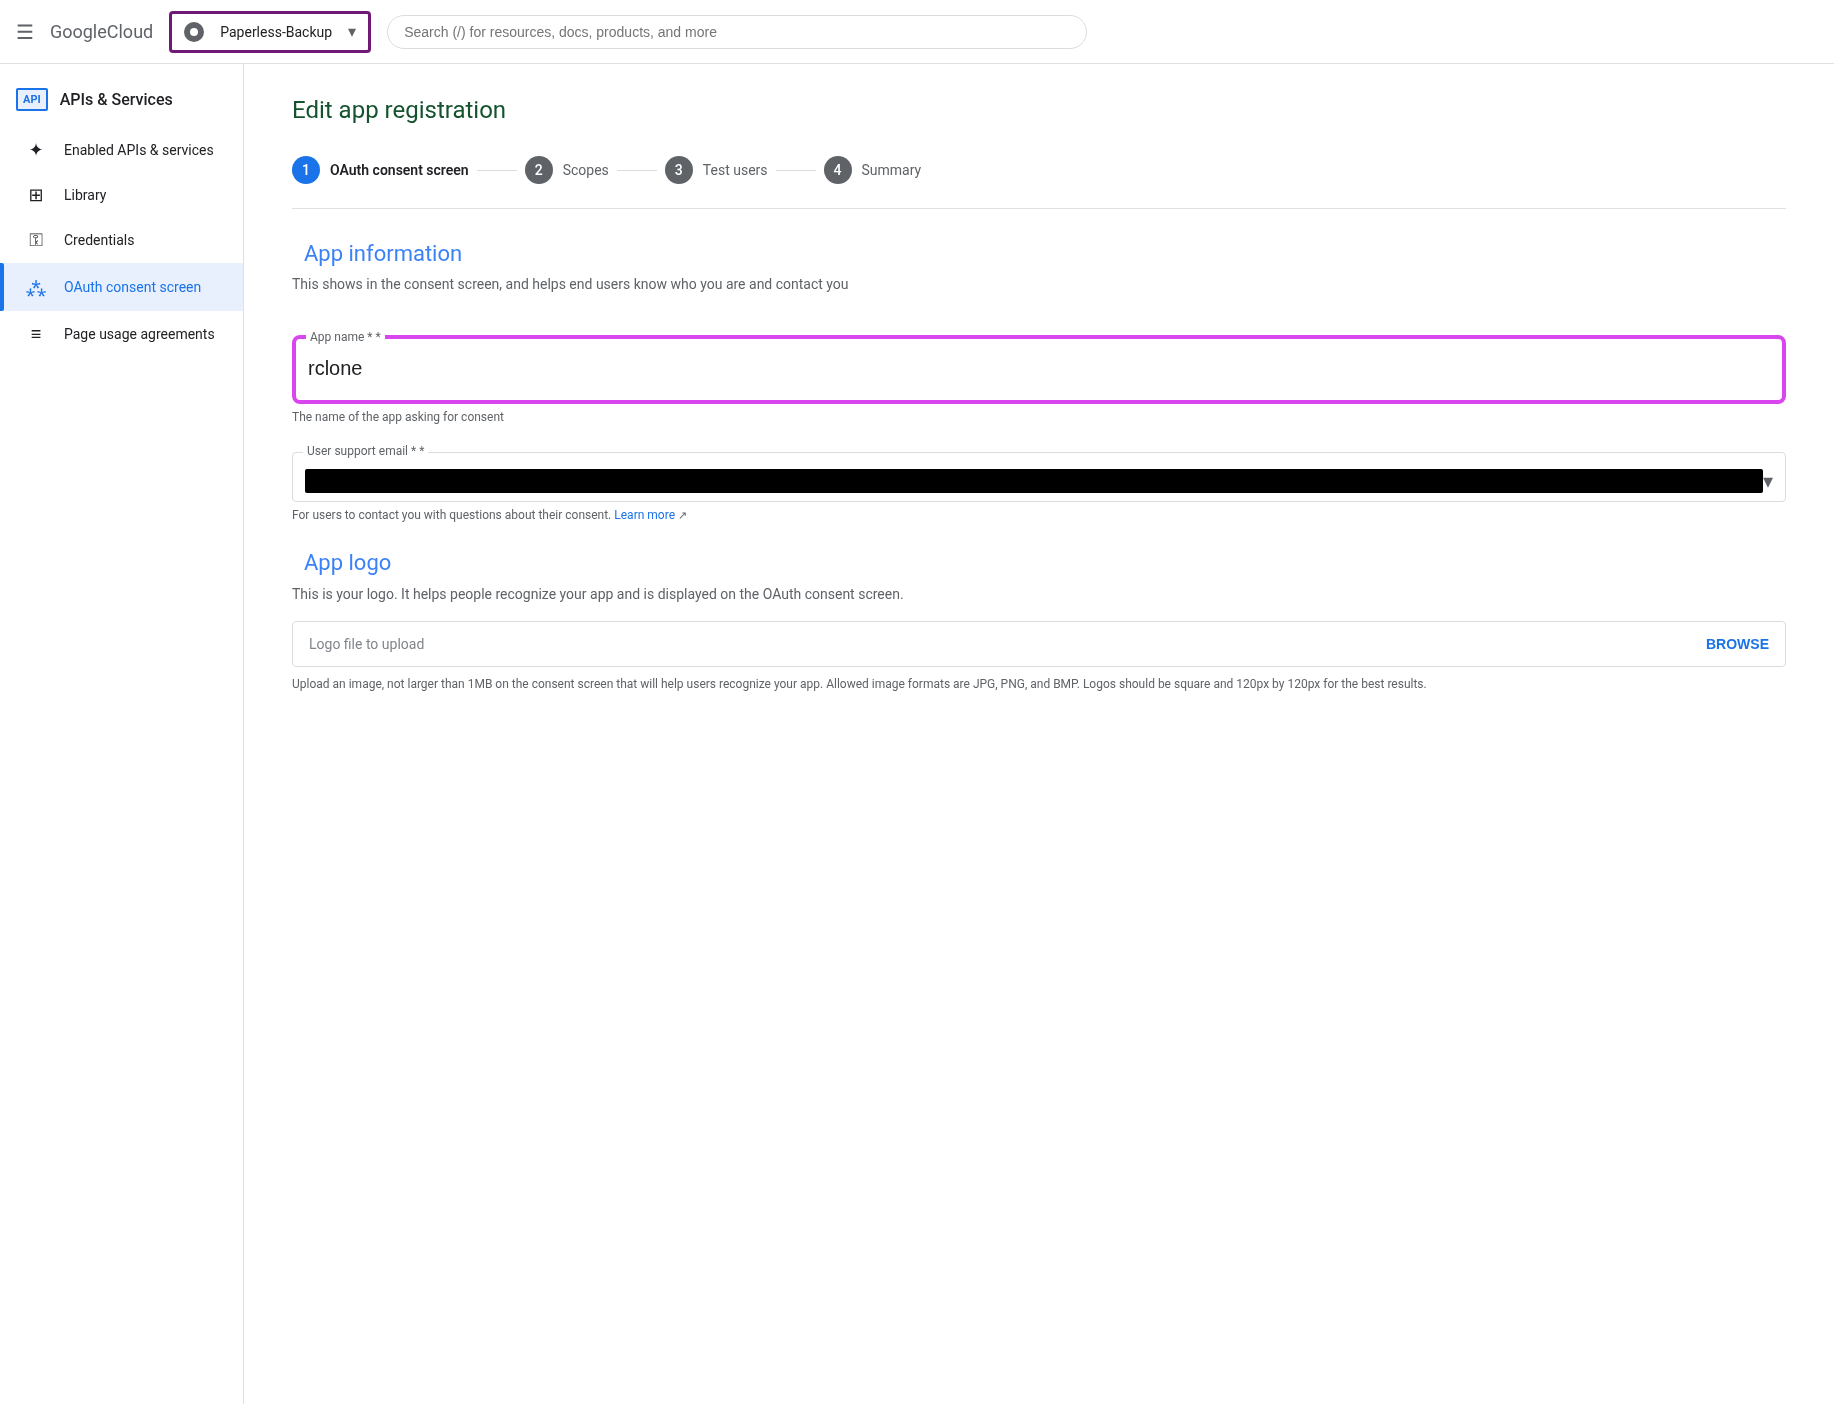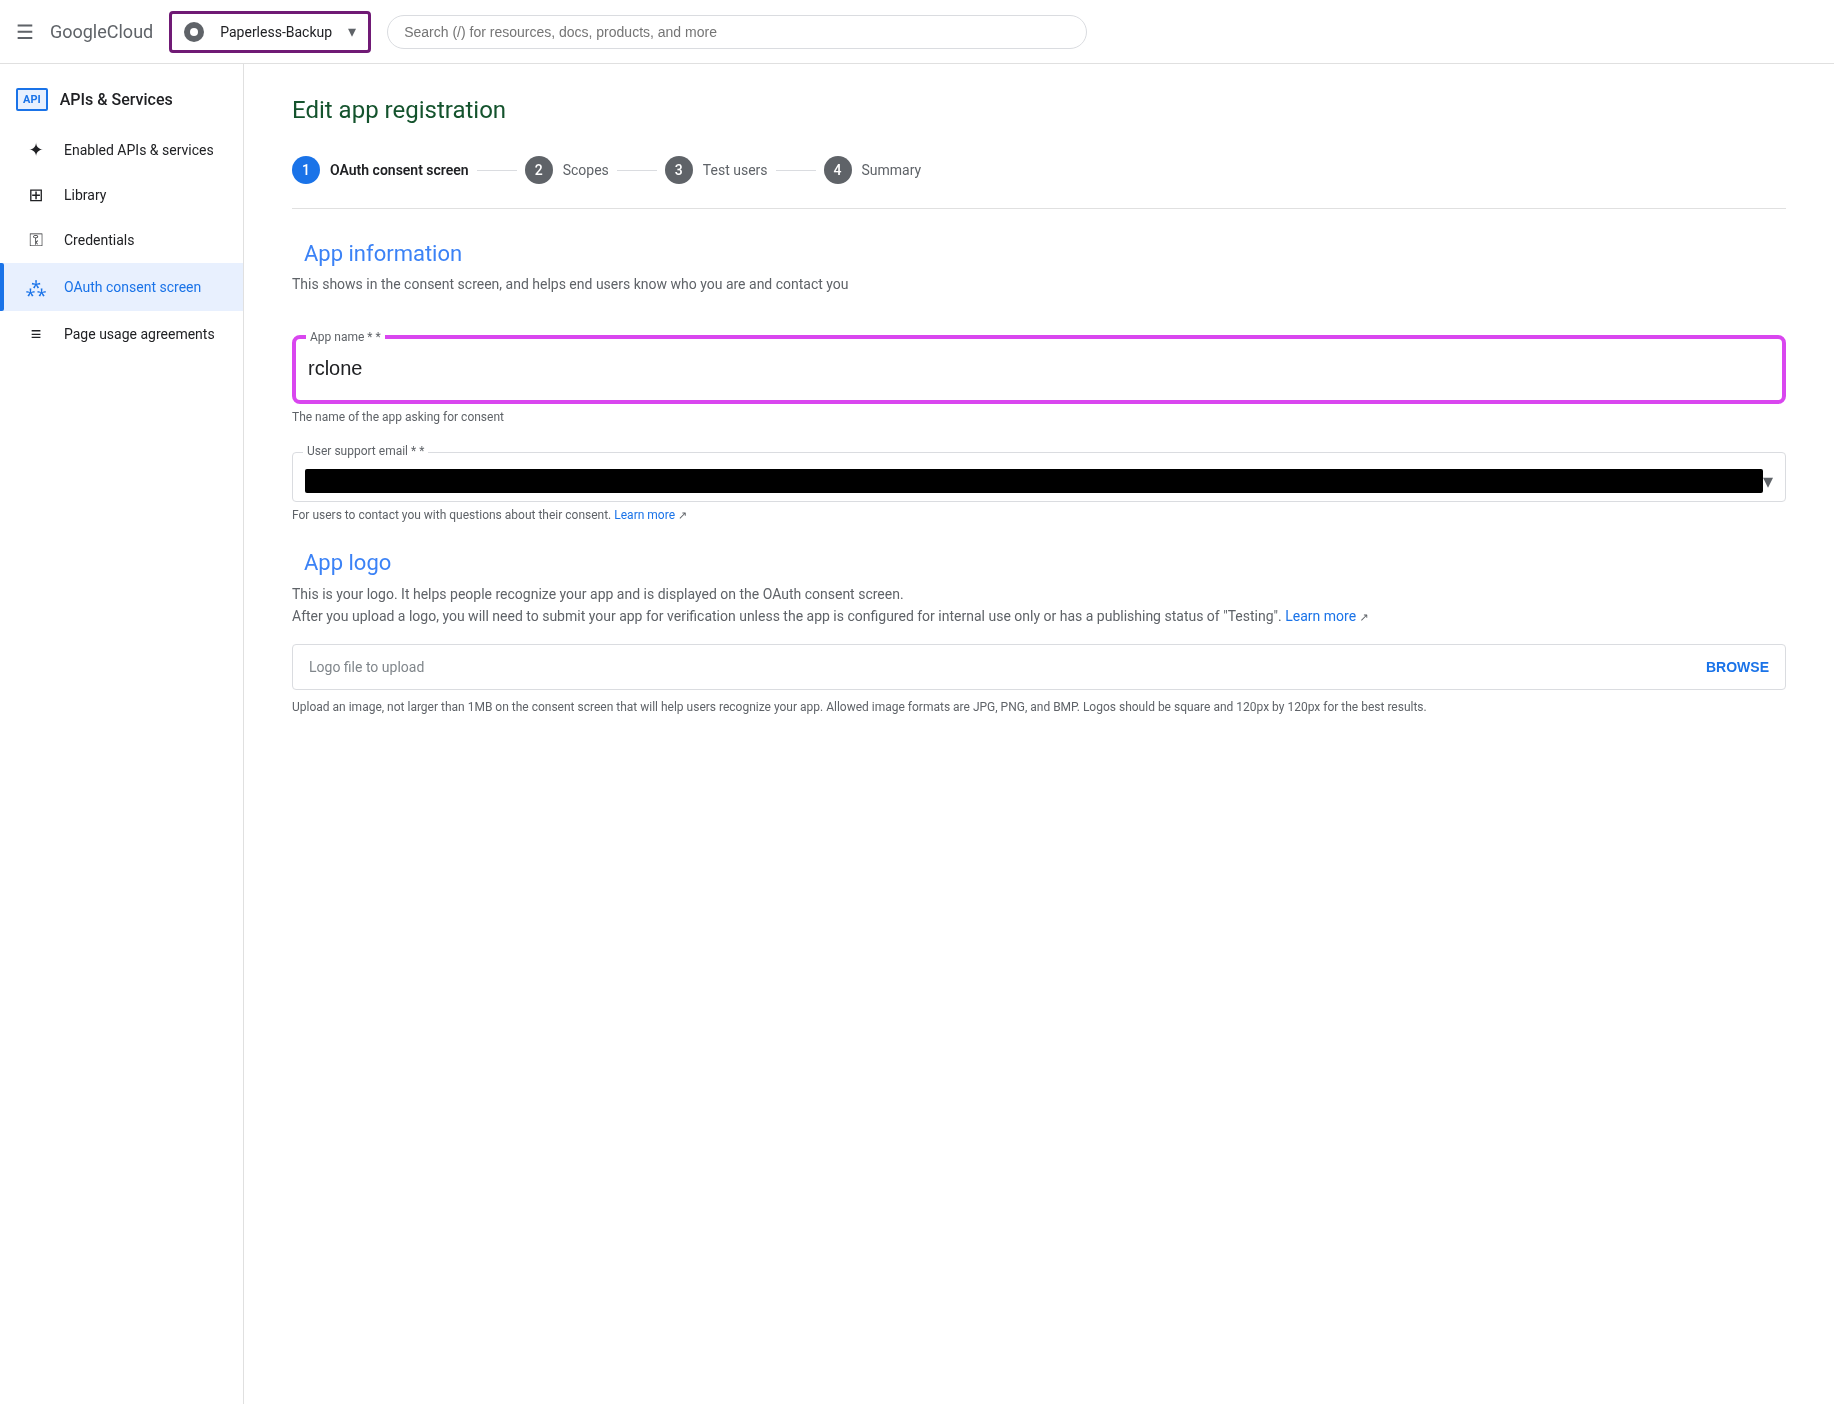--- a/index.html
+++ b/index.html
@@ -244,25 +244,20 @@
       <p class="field-hint">
         <span>For users to contact you with questions about their consent.</span>
         <a href="#">Learn more</a>
         <span style="font-size:11px"> ↗</span>
       </p>
     </div>
 
     <h2 class="section-title">App logo</h2>
     <div class="logo-upload-desc">
       <span>This is your logo. It helps people recognize your app and is displayed on the OAuth consent screen.</span><br>
-      <span>
-        <span>After you upload a logo, you will need to submit your app for verification unless the app is configured for internal use only or has a publishing status of "Testing".</span>
-        <a href="#">Learn more</a>
-        <span style="font-size:11px"> ↗</span>
-      </span>
     </div>
 
     <div class="logo-upload-box">
       <span class="logo-upload-placeholder">Logo file to upload</span>
       <button class="browse-btn">BROWSE</button>
     </div>
     <p class="logo-upload-hint">Upload an image, not larger than 1MB on the consent screen that will help users recognize your app. Allowed image formats are JPG, PNG, and BMP. Logos should be square and 120px by 120px for the best results.</p>
 
   </main>
 </div>

